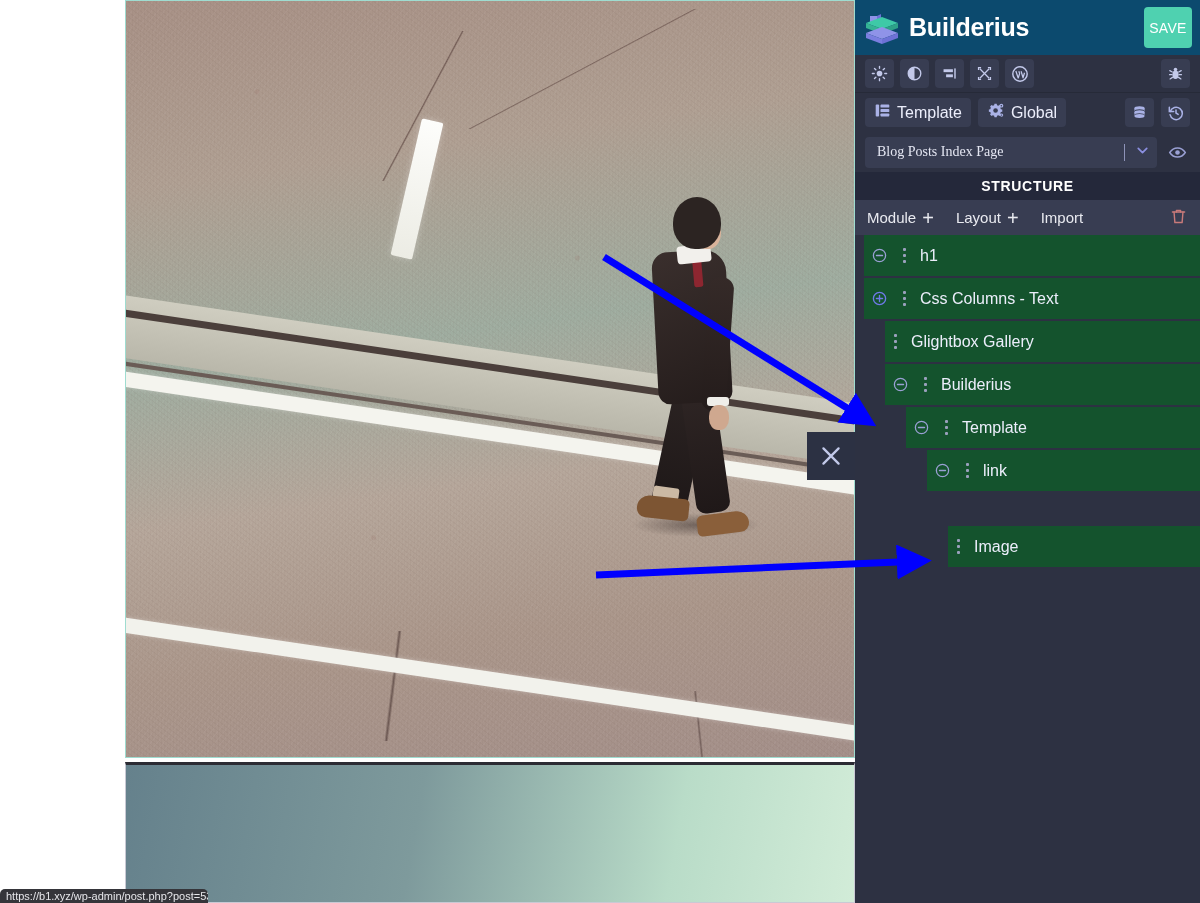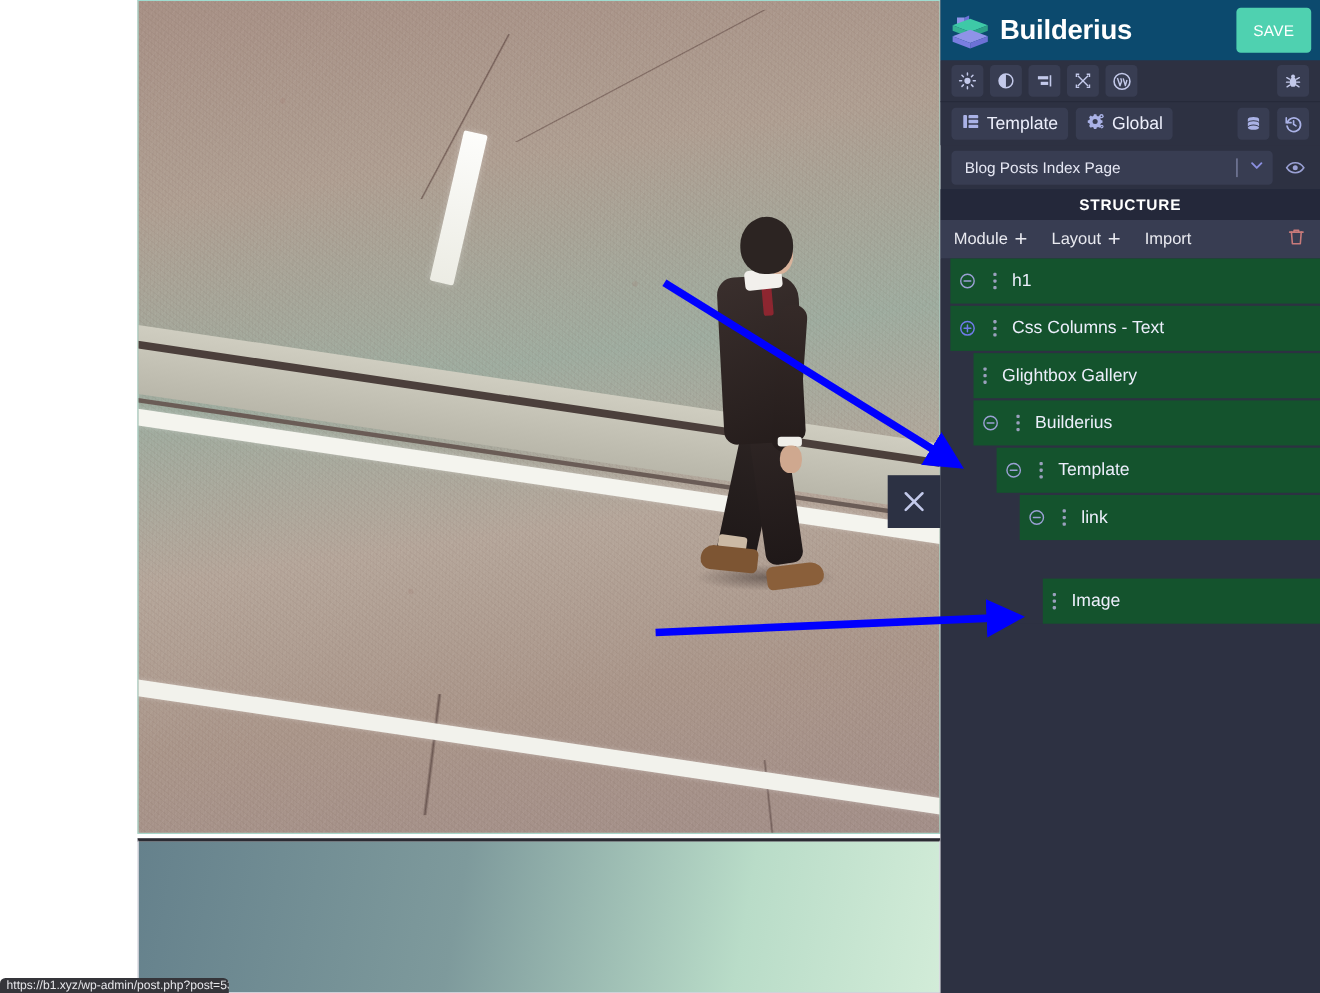--- a/index.html
+++ b/index.html
@@ -133,21 +133,21 @@
     background:#2d3142; color:#e9eaf0;
   }
   .panel-head {
     height:55px; background:#0c4a6e; display:flex; align-items:center;
     padding:0 8px 0 8px; gap:8px;
   }
   .logo-wrap { width:38px; height:38px; position:relative; flex:0 0 auto; }
   .brand { font-size:25px; font-weight:bold; letter-spacing:-.2px; color:#ffffff; }
   .save-btn {
     margin-left:auto; background:#4fd1b0; color:#ffffff; border:none;
-    border-radius:4px; width:68px; height:41px; font-size:14px;
+    border-radius:4px; width:48px; height:41px; font-size:14px;
     font-family:"Liberation Sans", sans-serif; cursor:pointer; letter-spacing:.3px;
   }
 
   .icon-row {
     height:38px; background:#2d3142; display:flex; align-items:center;
     gap:6px; padding:0 10px; border-bottom:1px solid #262a38;
   }
   .ibtn {
     width:29px; height:29px; border-radius:4px; background:#383d52;
     display:flex; align-items:center; justify-content:center; cursor:pointer;
@@ -165,21 +165,21 @@
     color:#eceefb; font-size:16px;
   }
   .chip.sq { padding:0; width:29px; justify-content:center; }
 
   .select-row { height:40px; display:flex; align-items:center; gap:8px; padding:0 10px; }
   .select-box {
     flex:1; height:31px; background:#383d52; border-radius:4px;
     display:flex; align-items:center; padding:0 6px 0 12px;
     color:#e4e6f2; font-size:14px; cursor:pointer;
   }
-  .select-box .val { flex:1; }
+  .select-box .val { flex:1;font-family:Liberation Serif, serif; }
   .sep-bar { width:1px; height:17px; background:#8e93b8; margin-right:9px; }
   .eye-btn { width:25px; display:flex; justify-content:center; cursor:pointer; color:#9aa0d4; }
 
   .structure-title {
     height:28px; background:#24283a; display:flex; align-items:center;
     justify-content:center; font-size:14px; font-weight:bold;
     letter-spacing:.7px; color:#ffffff;
   }
   .struct-actions {
     height:35px; background:#383d52; display:flex; align-items:center;

